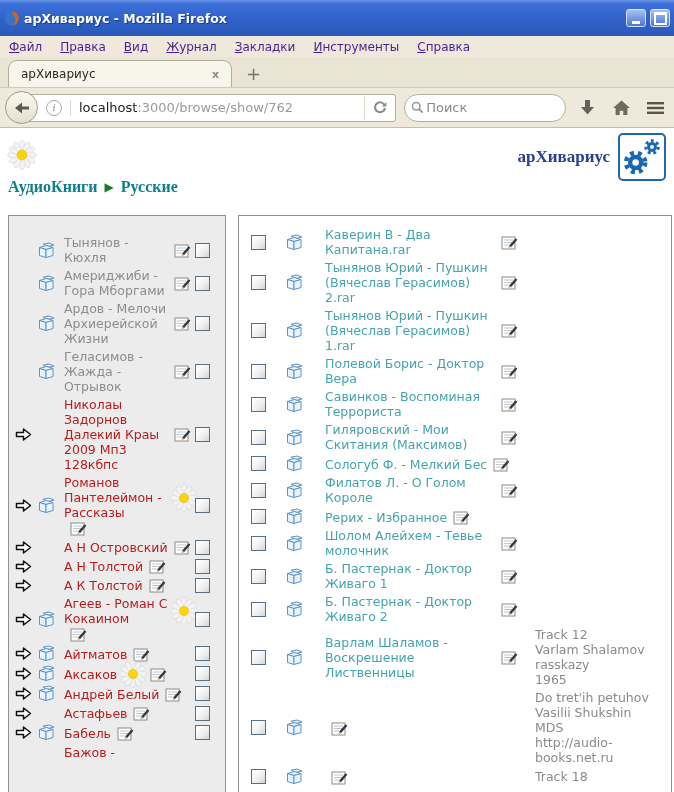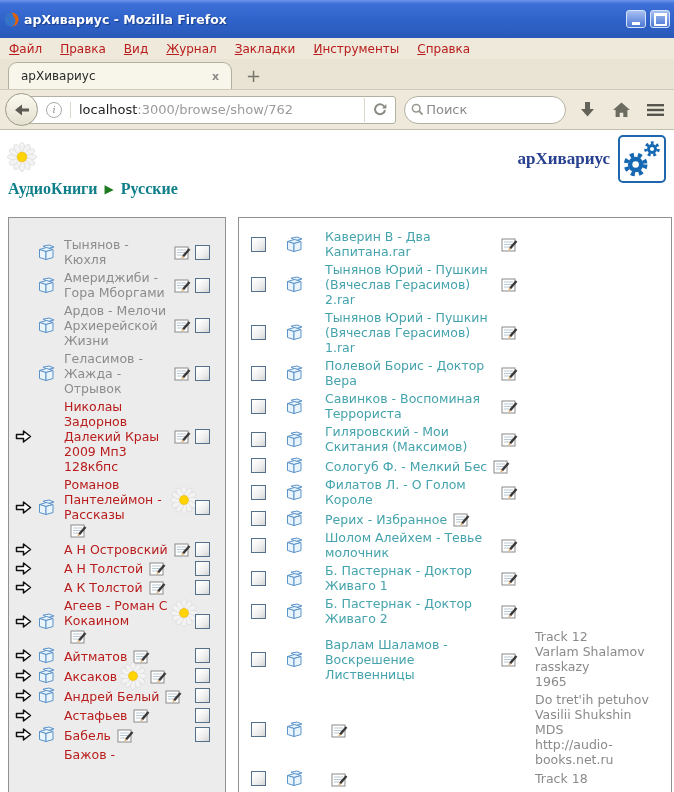--- a/index.html
+++ b/index.html
@@ -2,36 +2,36 @@
 <html><head>
 <meta charset="utf-8">
 <style>
   html,body{margin:0;padding:0;}
   body{
     width:674px;height:792px;overflow:hidden;position:relative;
     background:#fff;font-family:"DejaVu Sans","Liberation Sans",sans-serif;
   }
   
   .titlebar{
-    height:14px;display:flex;align-items:center;padding:12px 4px;
+    height:36px;display:flex;align-items:center;padding:0 4px;
     background:linear-gradient(#6c96ea 0%,#3d6fd8 10%,#2f62c9 55%,#2a59b9 100%);
     color:#fff;font-weight:bold;font-size:12.5px;text-shadow:1px 1px 1px #1a3d85;
   }
   .titlebar .t-title{margin-left:5px;white-space:nowrap;}
   .win-btns{margin-left:auto;display:flex;}
   .win-btn{
     width:18px;height:16px;margin-left:4px;border-radius:3px;
     border:1px solid #d6e4fb;background:linear-gradient(#a8c0f2,#4a76d4);
     display:flex;align-items:center;justify-content:center;
   }
   .glyph-min{width:8px;height:3px;background:#fff;margin-top:8px;}
   .glyph-max{width:9px;height:8px;border:2px solid #fff;border-top-width:3px;}
   .menubar{
     height:21px;background:#eee9da;display:flex;align-items:center;
-    font-size:12px;color:#b91c1c;
+    font-size:12px;color:#4c1d95;
   }
   .menu-item{padding:2px 9px;cursor:default;}
   .tabbar{
     height:30px;background:#e9e4d3;display:flex;align-items:flex-end;padding-left:8px;
   }
   .tab{
     height:26px;width:198px;background:#f8f6eb;border:1px solid #b2af9e;border-bottom:none;
     border-radius:9px 9px 0 0;display:flex;align-items:center;padding:0 12px;
     font-size:12px;color:#2a2a2a;
   }

